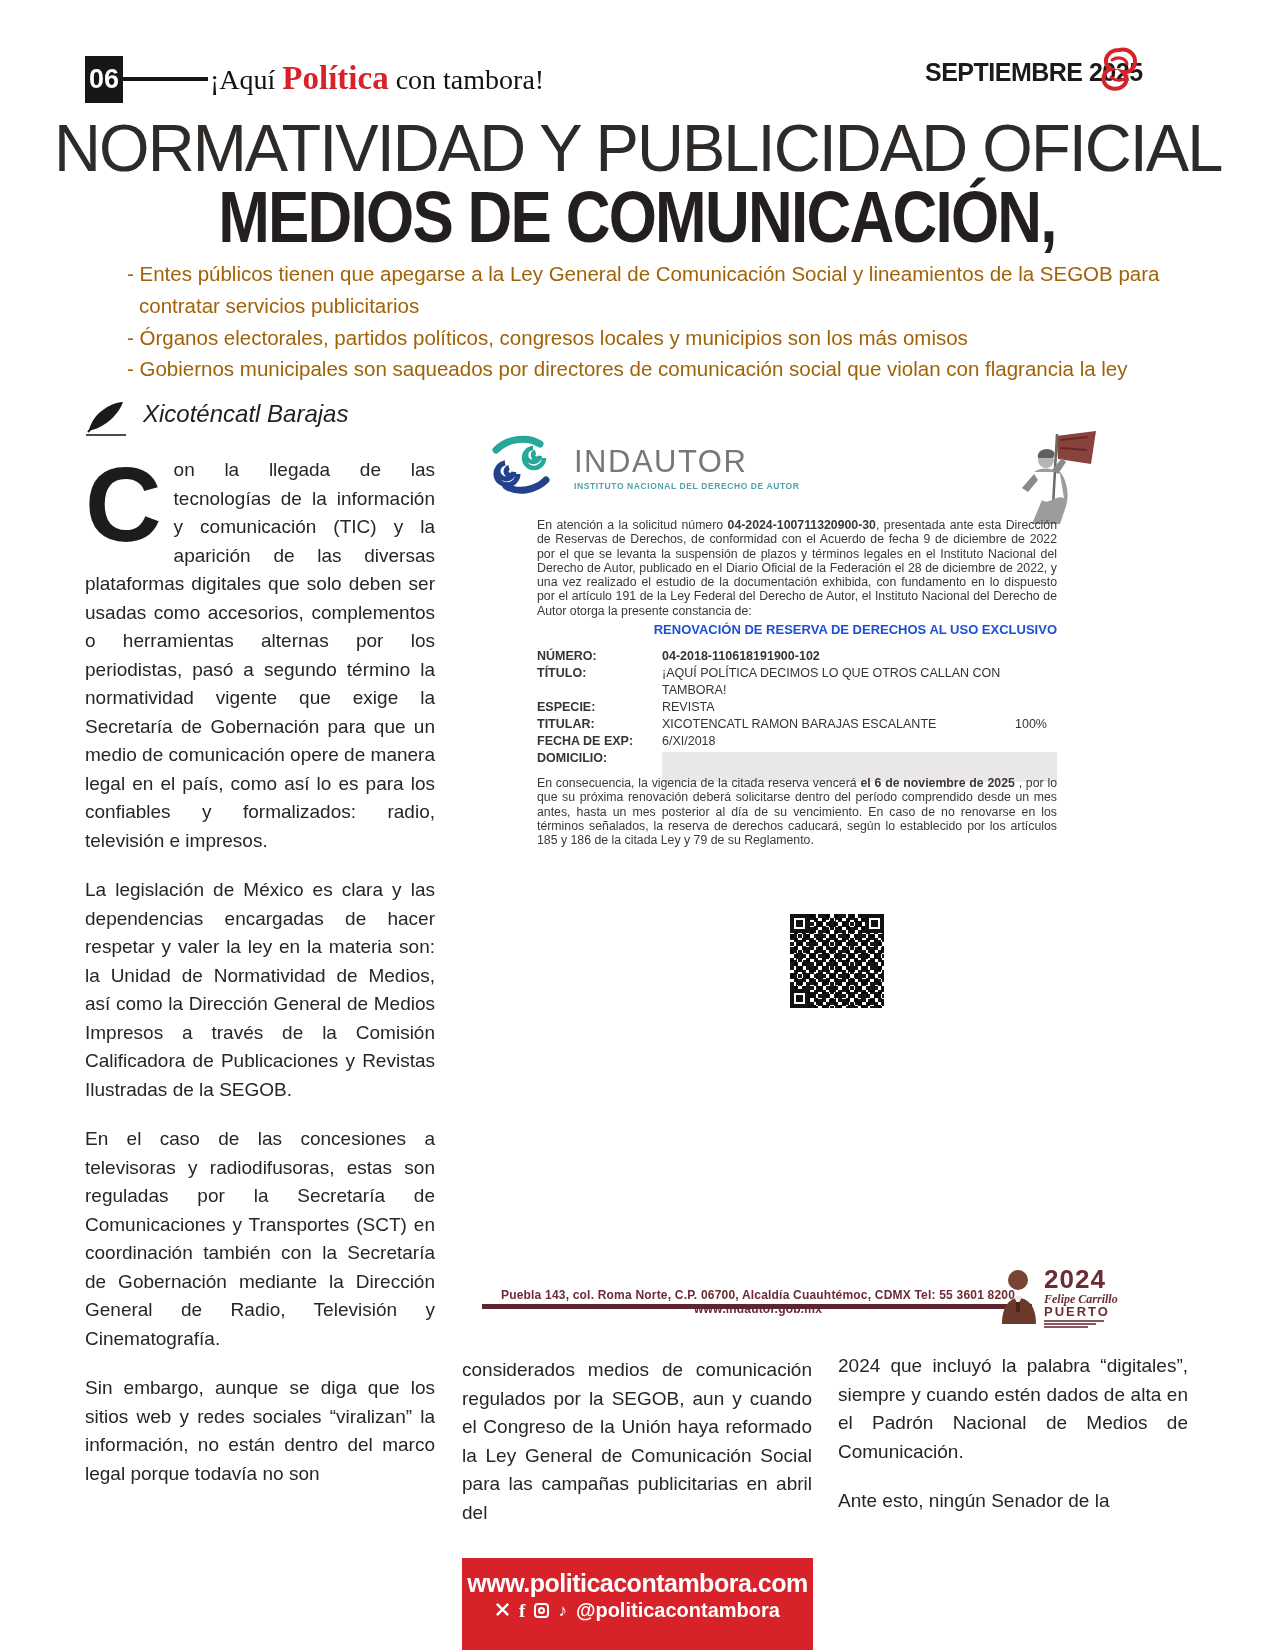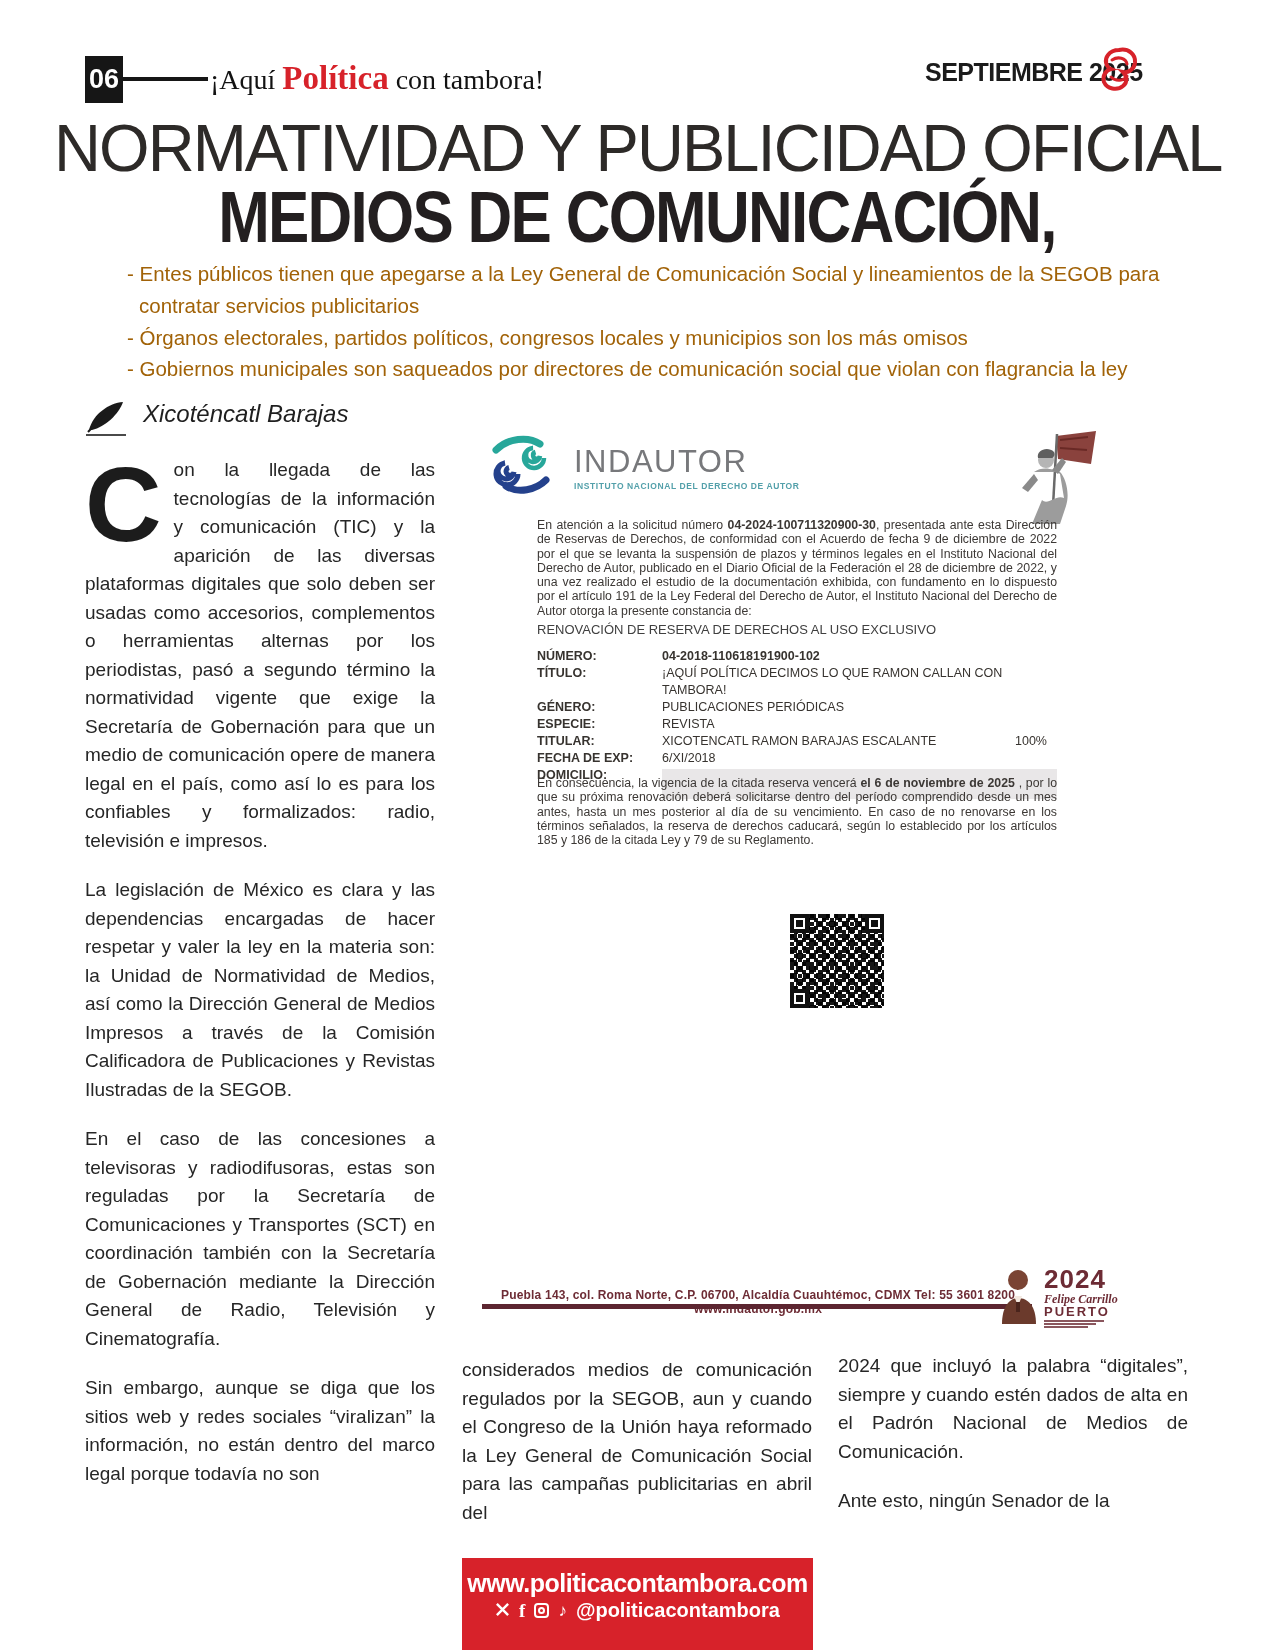--- a/index.html
+++ b/index.html
@@ -59,21 +59,21 @@
 
   
   .doc { position:absolute; left:460px; top:428px; width:675px; height:910px; }
   .indautor-logo { position:absolute; left:28px; top:6px; display:flex; align-items:flex-start; gap:14px; }
   .indautor-name { font-size:31px; font-weight:normal; color:#77787b; letter-spacing:1.5px; line-height:1; margin-top:12px; }
   .indautor-sub  { font-size:8.5px; color:#53a0aa; letter-spacing:0.6px; margin-top:4px; font-weight:bold; }
   .liberty { position:absolute; left:548px; top:0; }
 
   .doc-text { font-size:12.3px; line-height:1.16; text-align:justify; color:#3c3835; }
   .doc-intro    { position:absolute; left:77px; top:90px;  width:520px; }
-  .doc-heading  { position:absolute; left:77px; top:194px; width:520px; text-align:left; font-weight:normal; font-size:13px; color:#404040; }
+  .doc-heading  { position:absolute; left:77px; top:194px; width:520px; text-align:right; font-weight:bold; font-size:13px; color:#1d4ed8; }
   .doc-fields   { position:absolute; left:77px; top:220px; width:520px; font-size:12.5px; color:#37332f; }
   .doc-fields .row { display:flex; line-height:1.36; position:relative; }
   .doc-fields .lbl { width:125px; flex:0 0 125px; font-weight:bold; }
   .doc-fields .val { flex:1; }
   .doc-fields .val.bold { font-weight:bold; }
   .doc-fields .share { position:absolute; right:10px; top:0; }
   .redacted { background:#e9e7e8; height:30px; flex:1; margin-top:2px; }
   .doc-validity { position:absolute; left:77px; top:348px; width:520px; }
   .b { font-weight:bold; }
 
@@ -194,25 +194,21 @@
 
     <div class="doc-heading">RENOVACIÓN DE RESERVA DE DERECHOS AL USO EXCLUSIVO</div>
 
     <div class="doc-fields">
       <div class="row">
         <span class="lbl">NÚMERO:</span>
         <span class="val bold">04-2018-110618191900-102</span>
       </div>
       <div class="row">
         <span class="lbl">TÍTULO:</span>
-        <span class="val">¡AQUÍ POLÍTICA DECIMOS LO QUE RAMON CALLAN CON TAMBORA!</span>
-      </div>
-      <div class="row">
-        <span class="lbl">GÉNERO:</span>
-        <span class="val">PUBLICACIONES PERIÓDICAS</span>
+        <span class="val">¡AQUÍ POLÍTICA DECIMOS LO QUE OTROS CALLAN CON TAMBORA!</span>
       </div>
       <div class="row">
         <span class="lbl">ESPECIE:</span>
         <span class="val">REVISTA</span>
       </div>
       <div class="row">
         <span class="lbl">TITULAR:</span>
         <span class="val">XICOTENCATL RAMON BARAJAS ESCALANTE</span>
         <span class="share">100%</span>
       </div>

